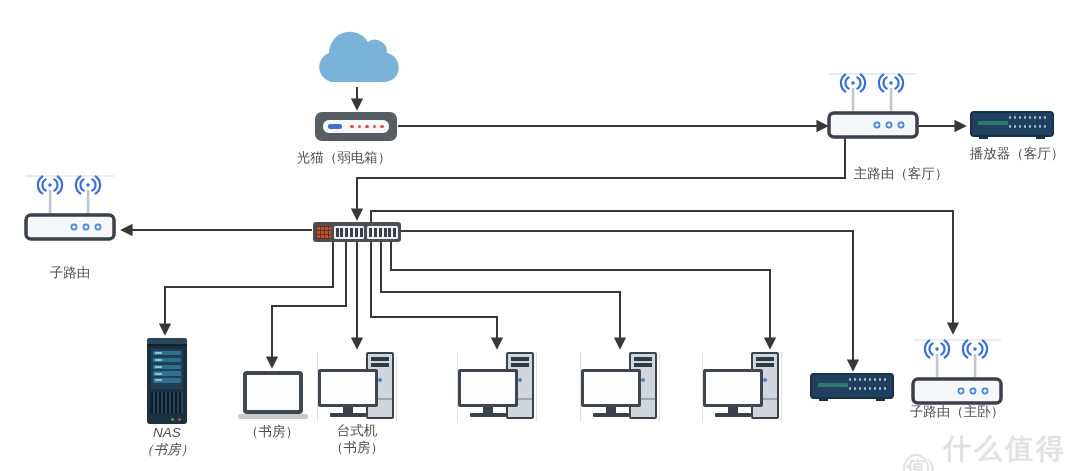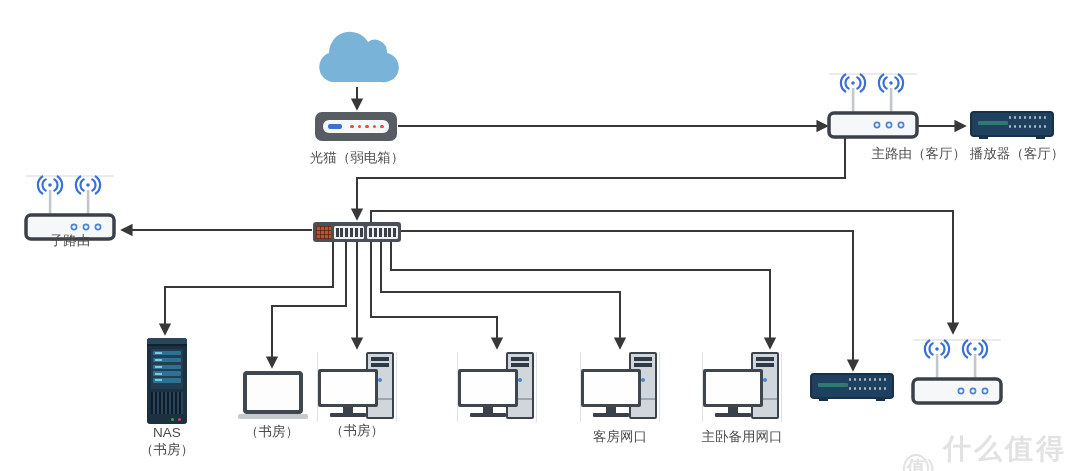--- a/index.html
+++ b/index.html
@@ -124,21 +124,21 @@
       <span class="modem-dash"></span>
       <span class="modem-leds">
           <i></i>
           <i></i>
           <i></i>
           <i></i>
           <i></i>
         </span>
     </div>
   </div>
-  <div class="node-label" style="left:277px; top:149px; width:160px;">光猫（弱电箱）</div>
+  <div class="node-label" style="left:264px; top:149px; width:160px;">光猫（弱电箱）</div>
 
   <div class="router" style="left:826px; top:66px;">
     <svg width="94" height="74" viewBox="0 0 94 74">
       <line x1="3" y1="8" x2="91" y2="8" stroke="#e4e5e7" stroke-width="1.5"></line>
       <rect x="25.8" y="22" width="2.6" height="26" fill="#c3c7cb"></rect>
       <rect x="63.8" y="22" width="2.6" height="26" fill="#c3c7cb"></rect>
       <g stroke="#3a6fd8" stroke-width="2.2" fill="none">
         <path d="M23.5,11 a6.5,6.5 0 0,0 0,12"></path>
           <path d="M20,8 a10.5,10.5 0 0,0 0,18"></path>
         <path d="M30.5,11 a6.5,6.5 0 0,1 0,12"></path>
@@ -151,21 +151,21 @@
       <circle cx="27" cy="17" r="1.8" fill="#3a6fd8"></circle>
         <circle cx="65" cy="17" r="1.8" fill="#3a6fd8"></circle>
       <rect x="3" y="47" width="88" height="24" rx="5" fill="#f6f7f8" stroke="#3c4149" stroke-width="3.5"></rect>
       <g fill="none" stroke="#4a86d8" stroke-width="1.7">
         <circle cx="51" cy="59" r="2.6"></circle>
           <circle cx="63" cy="59" r="2.6"></circle>
           <circle cx="75" cy="59" r="2.6"></circle>
       </g>
     </svg>
   </div>
-  <div class="node-label" style="left:836px; top:145px; width:130px;text-align:right;">主路由（客厅）</div>
+  <div class="node-label" style="left:836px; top:165px; width:130px;">主路由（客厅）</div>
 
   <div class="player" style="left:970px; top:111px;">
     <span class="player-slit"></span>
     <span class="player-dots r1">
         <i></i>
         <i></i>
         <i></i>
         <i></i>
         <i></i>
         <i></i>
@@ -205,21 +205,21 @@
       <circle cx="27" cy="17" r="1.8" fill="#3a6fd8"></circle>
         <circle cx="65" cy="17" r="1.8" fill="#3a6fd8"></circle>
       <rect x="3" y="47" width="88" height="24" rx="5" fill="#f6f7f8" stroke="#3c4149" stroke-width="3.5"></rect>
       <g fill="none" stroke="#4a86d8" stroke-width="1.7">
         <circle cx="51" cy="59" r="2.6"></circle>
           <circle cx="63" cy="59" r="2.6"></circle>
           <circle cx="75" cy="59" r="2.6"></circle>
       </g>
     </svg>
   </div>
-  <div class="node-label" style="left:10px; top:232px; width:120px;">子路由</div>
+  <div class="node-label" style="left:10px; top:264px; width:120px;">子路由</div>
 
   <div class="switch">
     <span class="sw-grid"></span>
     <span class="sw-ports">
         <i></i>
         <i></i>
         <i></i>
         <i></i>
         <i></i>
         <i></i>
@@ -252,21 +252,21 @@
       <div class="nas-bar">
           <i></i>
         </div>
     </div>
     <div class="nas-vent"></div>
     <div class="nas-foot">
         <i class="g"></i>
         <i class="r"></i>
       </div>
   </div>
-  <div class="node-label" style="left:107px; top:424px; width:120px;">
+  <div class="node-label" style="left:107px; top:424px; width:120px;font-style:italic;">
     <div>NAS</div>
       <div>（书房）</div>
   </div>
 
   <div class="laptop">
     <div class="laptop-screen"></div>
     <div class="laptop-base"></div>
   </div>
   <div class="node-label" style="left:212px; top:423px; width:120px;">
       <div>（书房）</div>
@@ -277,20 +277,21 @@
         <div class="s1"></div>
         <div class="s2"></div>
         <div class="dot"></div>
         <div class="div"></div>
       </div>
     <div class="pc-mon"></div>
       <div class="pc-neck"></div>
       <div class="pc-base"></div>
   </div>
   <div class="node-label" style="left:297px; top:422px; width:120px;">
+    <div>台式机</div>
       <div>（书房）</div>
   </div>
 
   <div class="pc" style="left:457px; top:352px;">
     <div class="pc-tower">
         <div class="s1"></div>
         <div class="s2"></div>
         <div class="dot"></div>
         <div class="div"></div>
       </div>
@@ -303,34 +304,32 @@
     <div class="pc-tower">
         <div class="s1"></div>
         <div class="s2"></div>
         <div class="dot"></div>
         <div class="div"></div>
       </div>
     <div class="pc-mon"></div>
       <div class="pc-neck"></div>
       <div class="pc-base"></div>
   </div>
-  <div class="node-label" style="left:560px; top:428px; width:120px;">客房网口</div>
 
   <div class="pc" style="left:702px; top:352px;">
     <div class="pc-tower">
         <div class="s1"></div>
         <div class="s2"></div>
         <div class="dot"></div>
         <div class="div"></div>
       </div>
     <div class="pc-mon"></div>
       <div class="pc-neck"></div>
       <div class="pc-base"></div>
   </div>
-  <div class="node-label" style="left:672px; top:428px; width:140px;">主卧备用网口</div>
 
   <div class="player" style="left:810px; top:373px;">
     <span class="player-slit"></span>
     <span class="player-dots r1">
         <i></i>
         <i></i>
         <i></i>
         <i></i>
         <i></i>
         <i></i>
@@ -369,20 +368,21 @@
       <circle cx="27" cy="17" r="1.8" fill="#3a6fd8"></circle>
         <circle cx="65" cy="17" r="1.8" fill="#3a6fd8"></circle>
       <rect x="3" y="47" width="88" height="24" rx="5" fill="#f6f7f8" stroke="#3c4149" stroke-width="3.5"></rect>
       <g fill="none" stroke="#4a86d8" stroke-width="1.7">
         <circle cx="51" cy="59" r="2.6"></circle>
           <circle cx="63" cy="59" r="2.6"></circle>
           <circle cx="75" cy="59" r="2.6"></circle>
       </g>
     </svg>
   </div>
+  <div class="node-label" style="left:892px; top:403px; width:130px;">子路由（主卧）</div>
 
   <div class="watermark">
     <span class="wm-badge">值</span>
     <span class="wm-tail">)</span>
     <span class="wm-text">什么值得买</span>
   </div>
 
 </div>
 
 </body></html>

